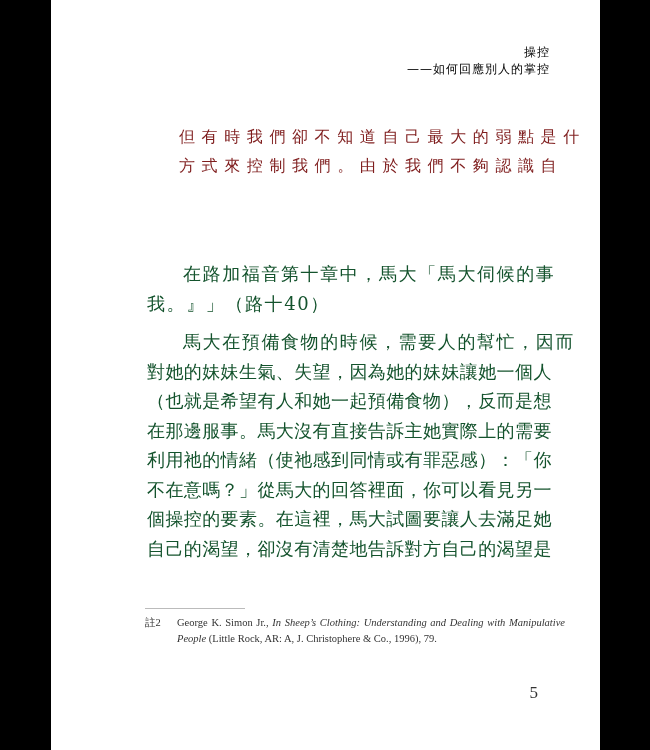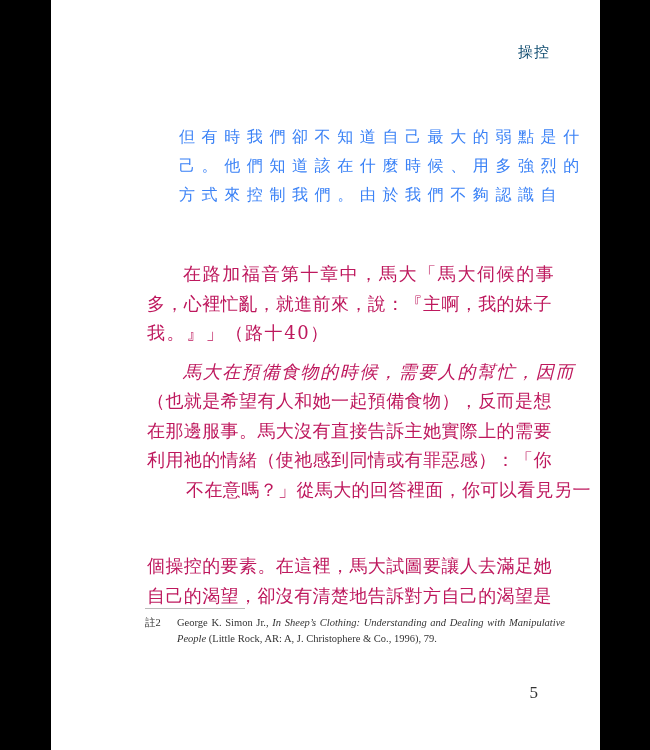--- a/index.html
+++ b/index.html
@@ -4,31 +4,31 @@
   <style>
     html, body { margin:0; padding:0; }
     body {
       width:650px; height:750px; background:#000; position:relative; overflow:hidden;
       font-family: "DejaVu Serif", "Liberation Serif", serif;
     }
     .page {
       position:absolute; left:51px; top:0; width:549px; height:750px; background:#fff;
     }
     .running-head {
-      position:absolute; right:50px; top:44px; text-align:right; color:#0c4a6e;
-      font-size:15px; line-height:17px; letter-spacing:1px;
+      position:absolute; right:50px; top:44px; text-align:right; color:#000000;
+      font-size:12px; line-height:17px; letter-spacing:1px;
     }
     .quote {
-      position:absolute; left:128px; top:122px; width:324px; color:#3b82f6;
+      position:absolute; left:128px; top:122px; width:324px; color:#7f1d1d;
       font-size:16px; line-height:29px; letter-spacing:6.6px;
     }
     .quote .line { white-space:nowrap; display:block; height:29px; }
     .note-ref { font-size:8px; vertical-align:super; letter-spacing:0; }
     .body-text {
-      position:absolute; left:96px; top:259px; width:400px; color:#be185d;
+      position:absolute; left:96px; top:259px; width:400px; color:#14532d;
       font-size:18px; line-height:29.5px;
     }
     .body-text .line { white-space:nowrap; display:block; height:29.5px; letter-spacing:1.6px; }
     .body-text .spaced { letter-spacing:3.2px; }
     .para-gap { height:9px; }
     .fn-rule {
       position:absolute; left:94px; top:608px; width:100px; height:1px; background:#bbb;
     }
     .footnote {
       position:absolute; left:94px; top:615px; width:420px; color:#333;
@@ -41,42 +41,42 @@
       font-family:"Liberation Serif", serif;
     }
   </style>
 </head>
 <body>
 
 <div class="page">
 
   <div class="running-head">
     <div>操控</div>
+    <div>——如何回應別人的掌控</div>
   </div>
 
   <div class="quote">
     <span class="line">但有時我們卻不知道自己最大的弱點是什</span>
-    <span class="line">己。他們知道該在什麼時候、用多強烈的</span>
     <span class="line">方式來控制我們。由於我們不夠認識自</span>
   </div>
 
   <div class="body-text">
     <div>
       <span class="line" style="padding-left:36px;">在路加福音第十章中，馬大「馬大伺候的事</span>
-      <span class="line spaced" style="letter-spacing:0.4px;">多，心裡忙亂，就進前來，說：『主啊，我的妹子</span>
       <span class="line">我。』」（路十40）</span>
     </div>
     <div class="para-gap"></div>
     <div>
-      <span class="line" style="padding-left:36px;font-style:italic;">馬大在預備食物的時候，需要人的幫忙，因而</span>
+      <span class="line" style="padding-left:36px;">馬大在預備食物的時候，需要人的幫忙，因而</span>
+      <span class="line" style="letter-spacing:0.4px;">對她的妹妹生氣、失望，因為她的妹妹讓她一個人</span>
       <span class="line" style="letter-spacing:0.4px;">（也就是希望有人和她一起預備食物），反而是想</span>
       <span class="line" style="letter-spacing:0.4px;">在那邊服事。馬大沒有直接告訴主她實際上的需要</span>
       <span class="line" style="letter-spacing:0.4px;">利用祂的情緒（使祂感到同情或有罪惡感）：「你</span>
-      <span class="line" style="letter-spacing:0.4px;margin-left:39px;">不在意嗎？」從馬大的回答裡面，你可以看見另一</span>
-      <span class="line" style="letter-spacing:0.4px;margin-top:47px;">個操控的要素。在這裡，馬大試圖要讓人去滿足她</span>
+      <span class="line" style="letter-spacing:0.4px;">不在意嗎？」從馬大的回答裡面，你可以看見另一</span>
+      <span class="line" style="letter-spacing:0.4px;">個操控的要素。在這裡，馬大試圖要讓人去滿足她</span>
       <span class="line" style="letter-spacing:0.4px;text-align:center;">自己的渴望，卻沒有清楚地告訴對方自己的渴望是</span>
     </div>
   </div>
 
   <div class="fn-rule"></div>
 
   <div class="footnote">
     <span class="fn-label">註2</span>
     <div class="fn-body"><span>George K. Simon Jr., </span><i>In Sheep’s Clothing: Understanding and Dealing with Manipulative People</i><span> (Little Rock, AR: A, J. Christophere &amp; Co., 1996), 79.</span></div>
   </div>

